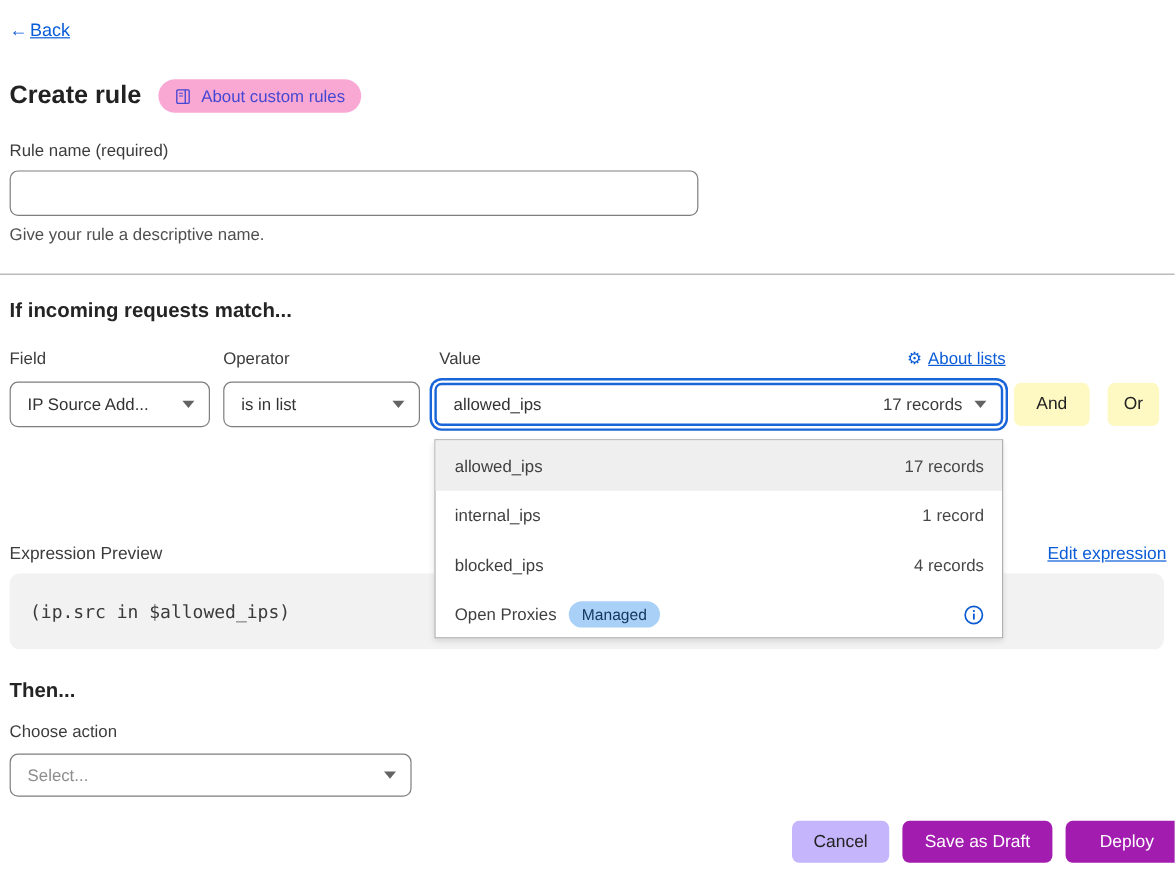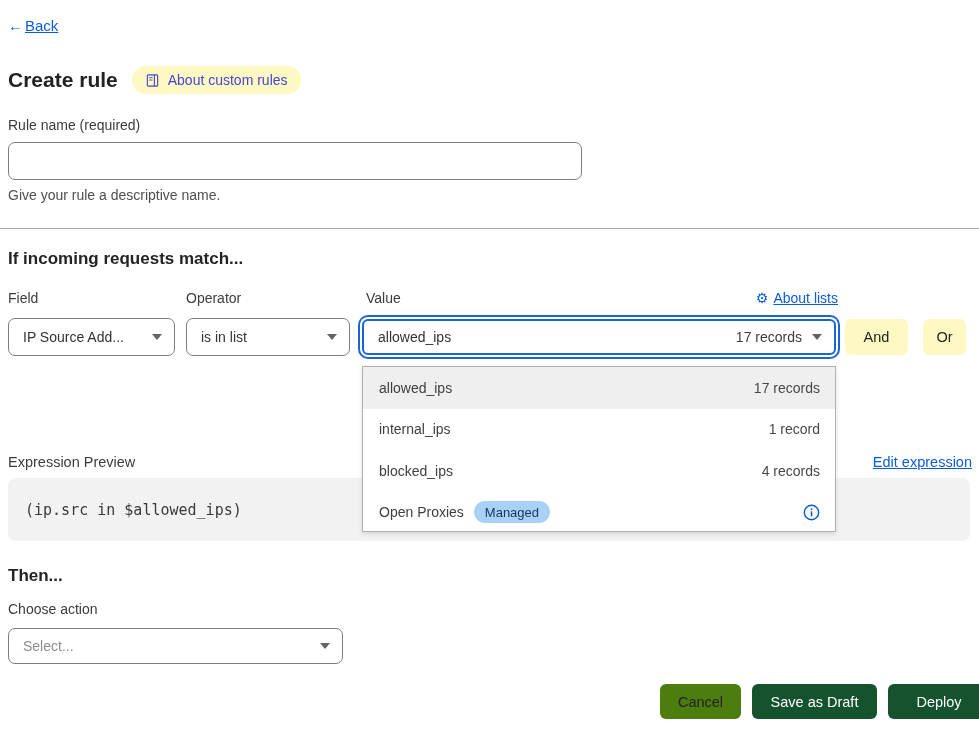--- a/index.html
+++ b/index.html
@@ -7,21 +7,21 @@
   body { font-family:"Liberation Sans", sans-serif; color:#333; }
   .page { position:relative; width:979px; height:739px; background:#fff; overflow:hidden; }
 
   a.link { color:#0b5cd7; text-decoration:underline; cursor:pointer; }
 
   .back { position:absolute; left:8px; top:17px; font-size:15px; color:#0b5cd7; }
   .back .arrow { text-decoration:none; display:inline-block; margin-right:2px; }
 
   .title-row { position:absolute; left:8px; top:66px; display:flex; align-items:center; gap:14px; }
   .page-title { font-size:21px; font-weight:700; color:#222; }
-  .about-badge { display:inline-flex; align-items:center; gap:8px; background:#fef9c3; color:#4447d2;
+  .about-badge { display:inline-flex; align-items:center; gap:8px; background:#f9a8d4; color:#4447d2;
     border-radius:14px; height:28px; padding:0 13px; font-size:14px; cursor:pointer; }
   .about-badge svg { display:block; }
 
   .field-label { font-size:14px; color:#3c3c3c; }
   .rule-name-label { position:absolute; left:8px; top:117px; }
   .rule-name-input { position:absolute; left:8px; top:142px; width:574px; height:38px;
     border:1px solid #7e7e7e; border-radius:7px; font-size:14px; padding:0 12px; color:#333; outline:none; }
   .rule-name-helper { position:absolute; left:8px; top:187px; font-size:14px; color:#4f4f4f; }
 
   .divider { position:absolute; left:0; top:228px; width:979px; height:1px; background:#ababab; }
@@ -69,22 +69,22 @@
     border-radius:8px; display:flex; align-items:center; }
   .expr-code { font-family:"DejaVu Sans Mono", monospace; font-size:15px; color:#3a3a3a; padding-left:17px; }
 
   .then-heading { position:absolute; left:8px; top:566px; }
   .lbl-action { position:absolute; left:8px; top:601px; }
   .sel-action { left:8px; top:628px; width:335px; height:36px; }
   .sel-action .placeholder { color:#8d8d8d; }
 
   .footer-btn { position:absolute; top:684px; height:35px; border:none; border-radius:6px; font-size:14.5px;
     font-family:"Liberation Sans", sans-serif; cursor:pointer; }
-  .btn-cancel { left:660px; width:81px; background:#4d7c0f; color:#222; }
-  .btn-primary { background:#14532d; color:#fff; }
+  .btn-cancel { left:660px; width:81px; background:#c4b5fd; color:#222; }
+  .btn-primary { background:#a21caf; color:#fff; }
   .btn-save { left:752px; width:125px; }
   .btn-deploy { left:888px; width:102px; }
 </style>
 </head>
 <body>
 
 <div class="page">
 
   <a class="link back"><span class="arrow">←</span><span>Back</span></a>
 

